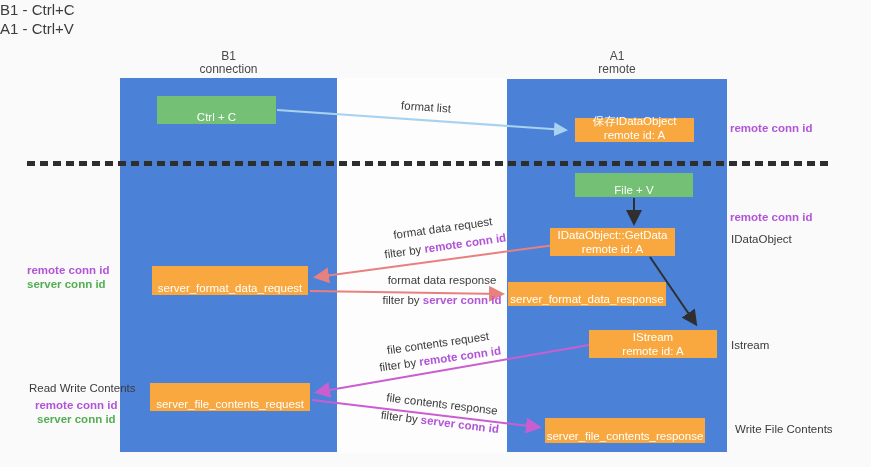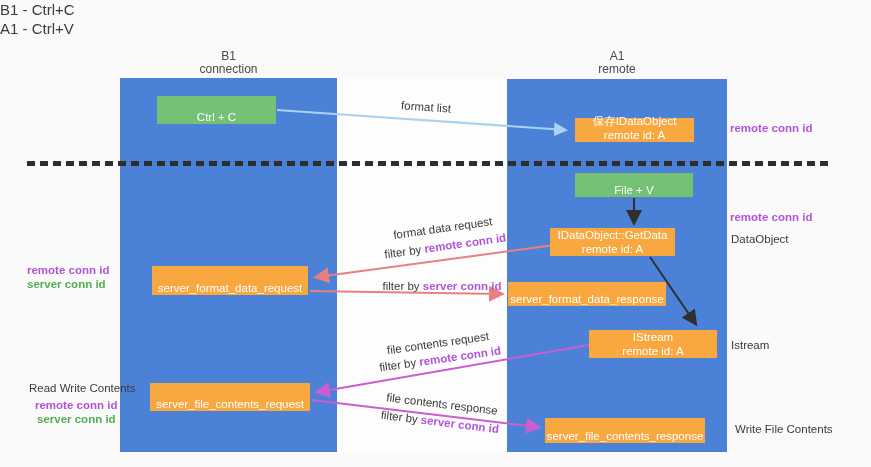--- a/index.html
+++ b/index.html
@@ -155,36 +155,37 @@
   </div>
 
   <div class="flowlabel fl-format-list">format list</div>
 
   <div class="flowlabel fl-fdr">
     <div>format data request</div>
     <div class="l2"><span>filter by </span><span class="hl">remote conn id</span></div>
   </div>
 
   <div class="flowlabel fl-fdresp">
+    <div>format data response</div>
     <div class="l2"><span>filter by </span><span class="hl">server conn id</span></div>
   </div>
 
   <div class="flowlabel fl-fcr">
     <div>file contents request</div>
     <div class="l2"><span>filter by </span><span class="hl">remote conn id</span></div>
   </div>
 
   <div class="flowlabel fl-fcresp">
     <div>file contents response</div>
     <div class="l2"><span>filter by </span><span class="hl">server conn id</span></div>
   </div>
 
   <div class="side purple" style="left:730px;top:122px;">remote conn id</div>
   <div class="side purple" style="left:730px;top:211px;">remote conn id</div>
-  <div class="side plain" style="left:731px;top:233px;">DataObject</div>
+  <div class="side plain" style="left:731px;top:233px;">IDataObject</div>
   <div class="side plain" style="left:731px;top:339px;">Istream</div>
   <div class="side plain" style="left:735px;top:423px;">Write File Contents</div>
 
   <div class="side purple" style="left:27px;top:264px;">remote conn id</div>
   <div class="side greenlbl" style="left:27px;top:278px;">server conn id</div>
   <div class="side plain" style="left:29px;top:382px;">Read Write Contents</div>
   <div class="side purple" style="left:35px;top:399px;">remote conn id</div>
   <div class="side greenlbl" style="left:37px;top:413px;">server conn id</div>
 
 </div>

